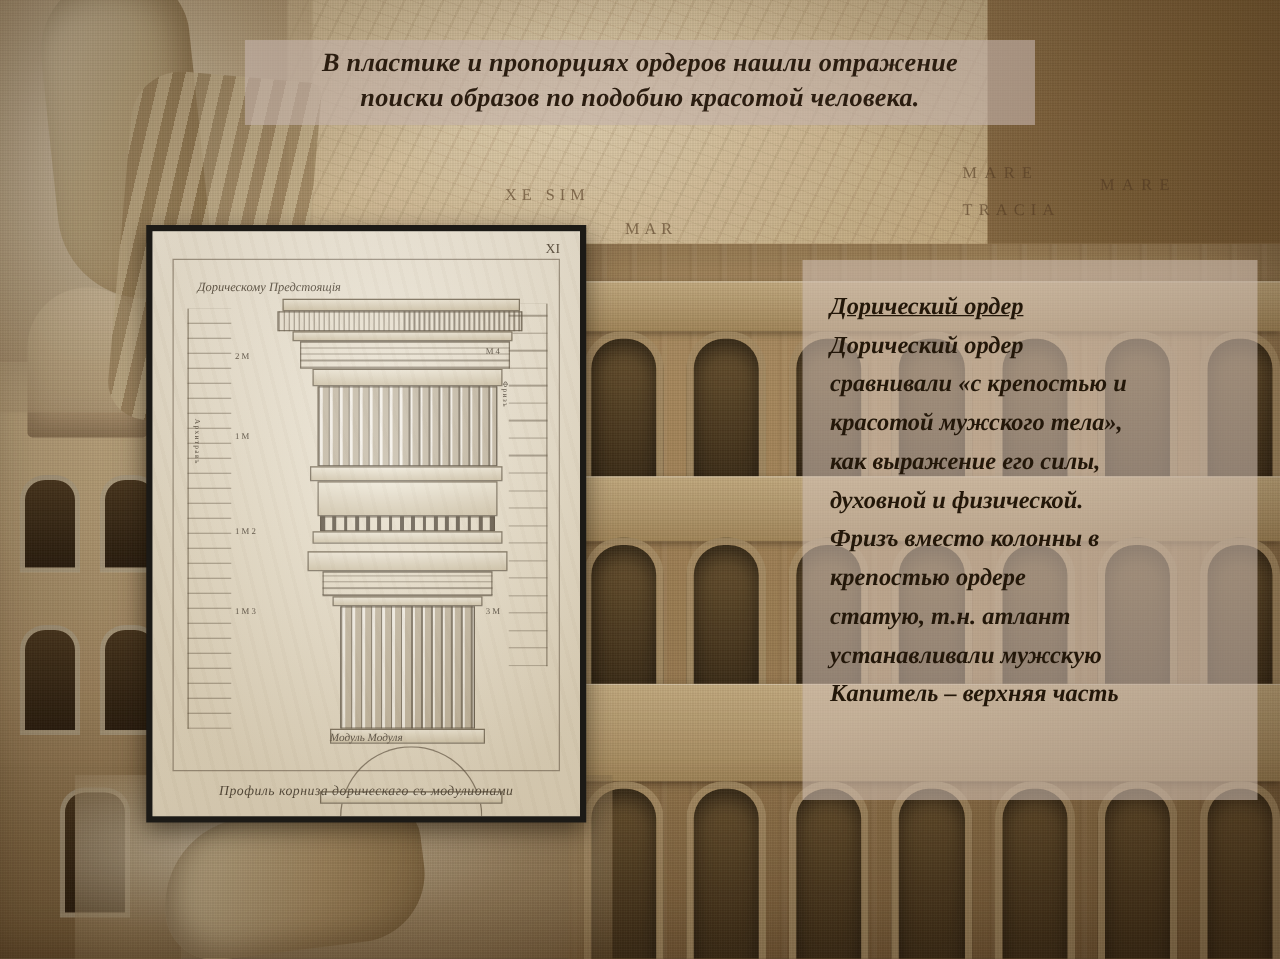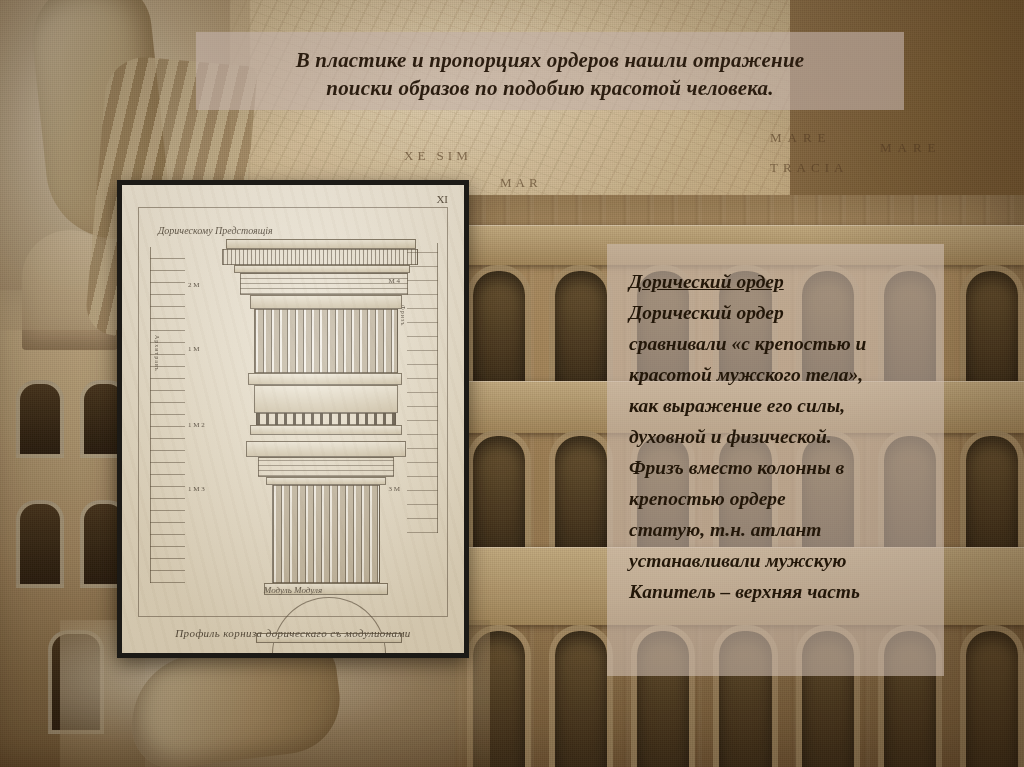--- a/index.html
+++ b/index.html
@@ -190,22 +190,22 @@
     inset: 0;
     background: rgba(150,110,60,0.14);
     pointer-events: none;
     mix-blend-mode: multiply;
   }
 
   
   .title-band {
     position: absolute;
     left: 196px; top: 32px;
-    width: 708px;
-    padding: 14px 10px 8px;
+    width: 632px;
+    padding: 4px 10px 8px;
     box-sizing: border-box;
     background: rgba(196,178,170,0.62);
     text-align: center;
   }
   .title-band .line {
     font-family: "Liberation Serif", serif;
     font-weight: bold;
     font-style: italic;
     font-size: 21px;
     line-height: 28px;
@@ -310,26 +310,25 @@
   .semi {
     position: absolute;
     border: 1px solid rgba(70,58,42,0.65);
     border-bottom: none;
     border-radius: 100px 100px 0 0;
   }
 
   
   .text-panel {
     position: absolute;
-    left: 607px; top: 208px;
-    width: 337px; height: 432px;
+    left: 642px; top: 208px;
+    width: 364px; height: 432px;
     background: rgba(208,191,180,0.58);
     padding: 22px 18px 0 22px;
     box-sizing: border-box;
-    margin-top: 36px;
   }
   .text-panel p {
     margin: 0;
     font-family: "Liberation Serif", serif;
     font-weight: bold;
     font-style: italic;
     font-size: 19.5px;
     line-height: 31px;
     color: #231709;
   }

